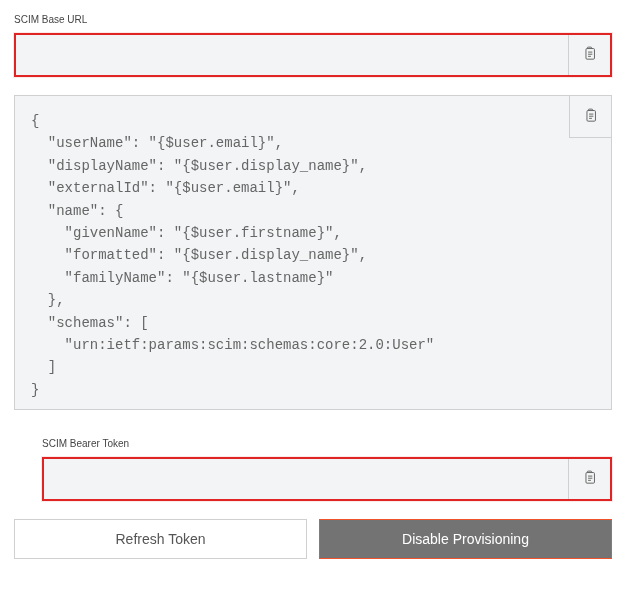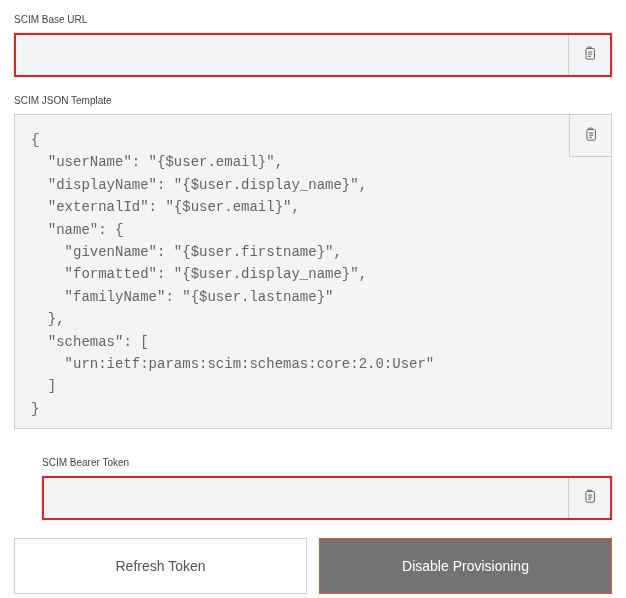--- a/index.html
+++ b/index.html
@@ -104,21 +104,21 @@
       width: 12px;
       height: 12px;
     }
     .btn-row {
       display: flex;
       gap: 12px;
       margin-top: 14px;
     }
     .btn {
       flex: 1;
-      height: 56px;
+      height: 40px;
       border: 1px solid #d0d0d0;
       background: #fff;
       font-size: 14px;
       cursor: pointer;
       display: flex;
       align-items: center;
       justify-content: center;
     }
     .btn-secondary {
       background: #fff;
@@ -152,21 +152,20 @@
             <line x1="10" y1="10" x2="16" y2="10"></line>
             <line x1="10" y1="13" x2="16" y2="13"></line>
             <line x1="10" y1="16" x2="14" y2="16"></line>
           </svg>
       </span>
     </div>
   </div>
 </div>
 
 <div class="field-group">
-  <label class="field-label">SCIM JSON Template</label>
   <div class="code-box">
     <div class="code-inner">
       <pre class="code-pre">{
   "userName": "{$user.email}",
   "displayName": "{$user.display_name}",
   "externalId": "{$user.email}",
   "name": {
     "givenName": "{$user.firstname}",
     "formatted": "{$user.display_name}",
     "familyName": "{$user.lastname}"

